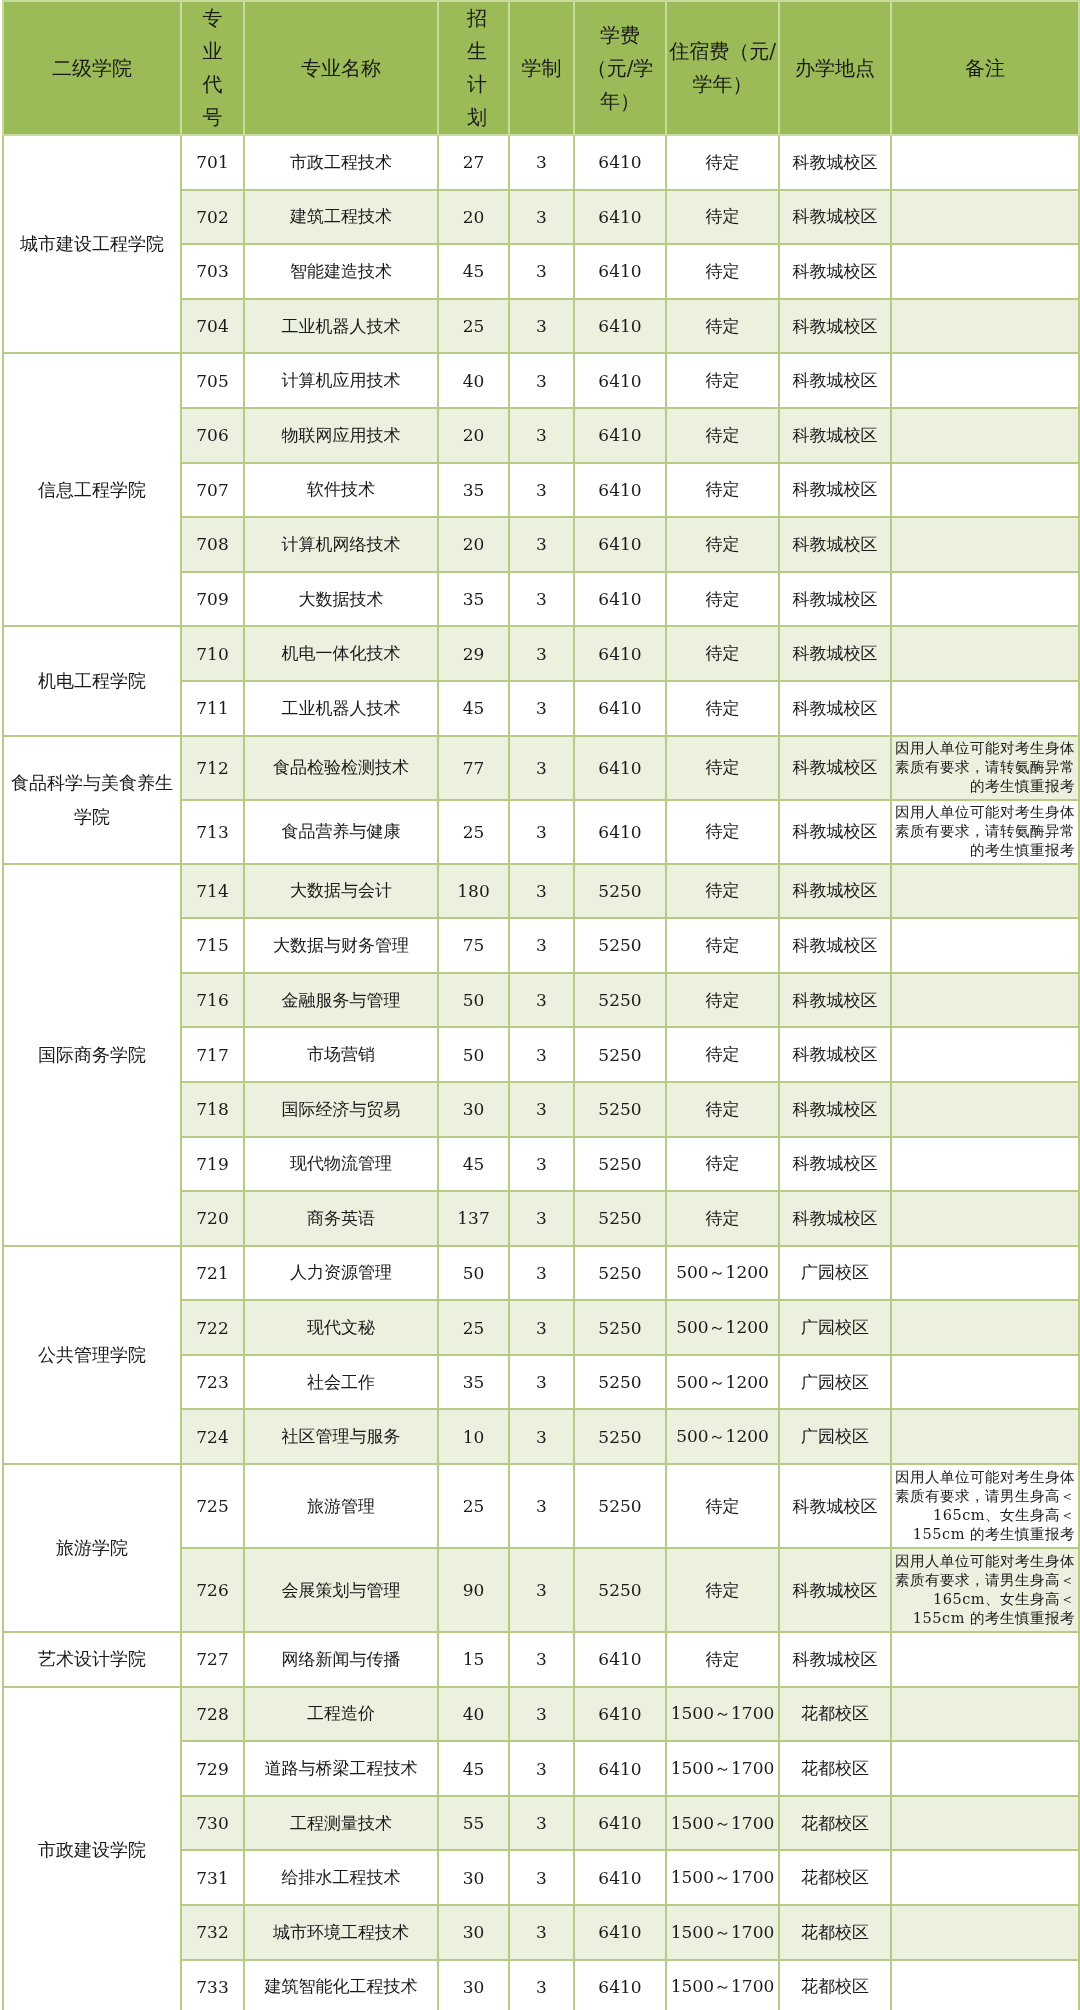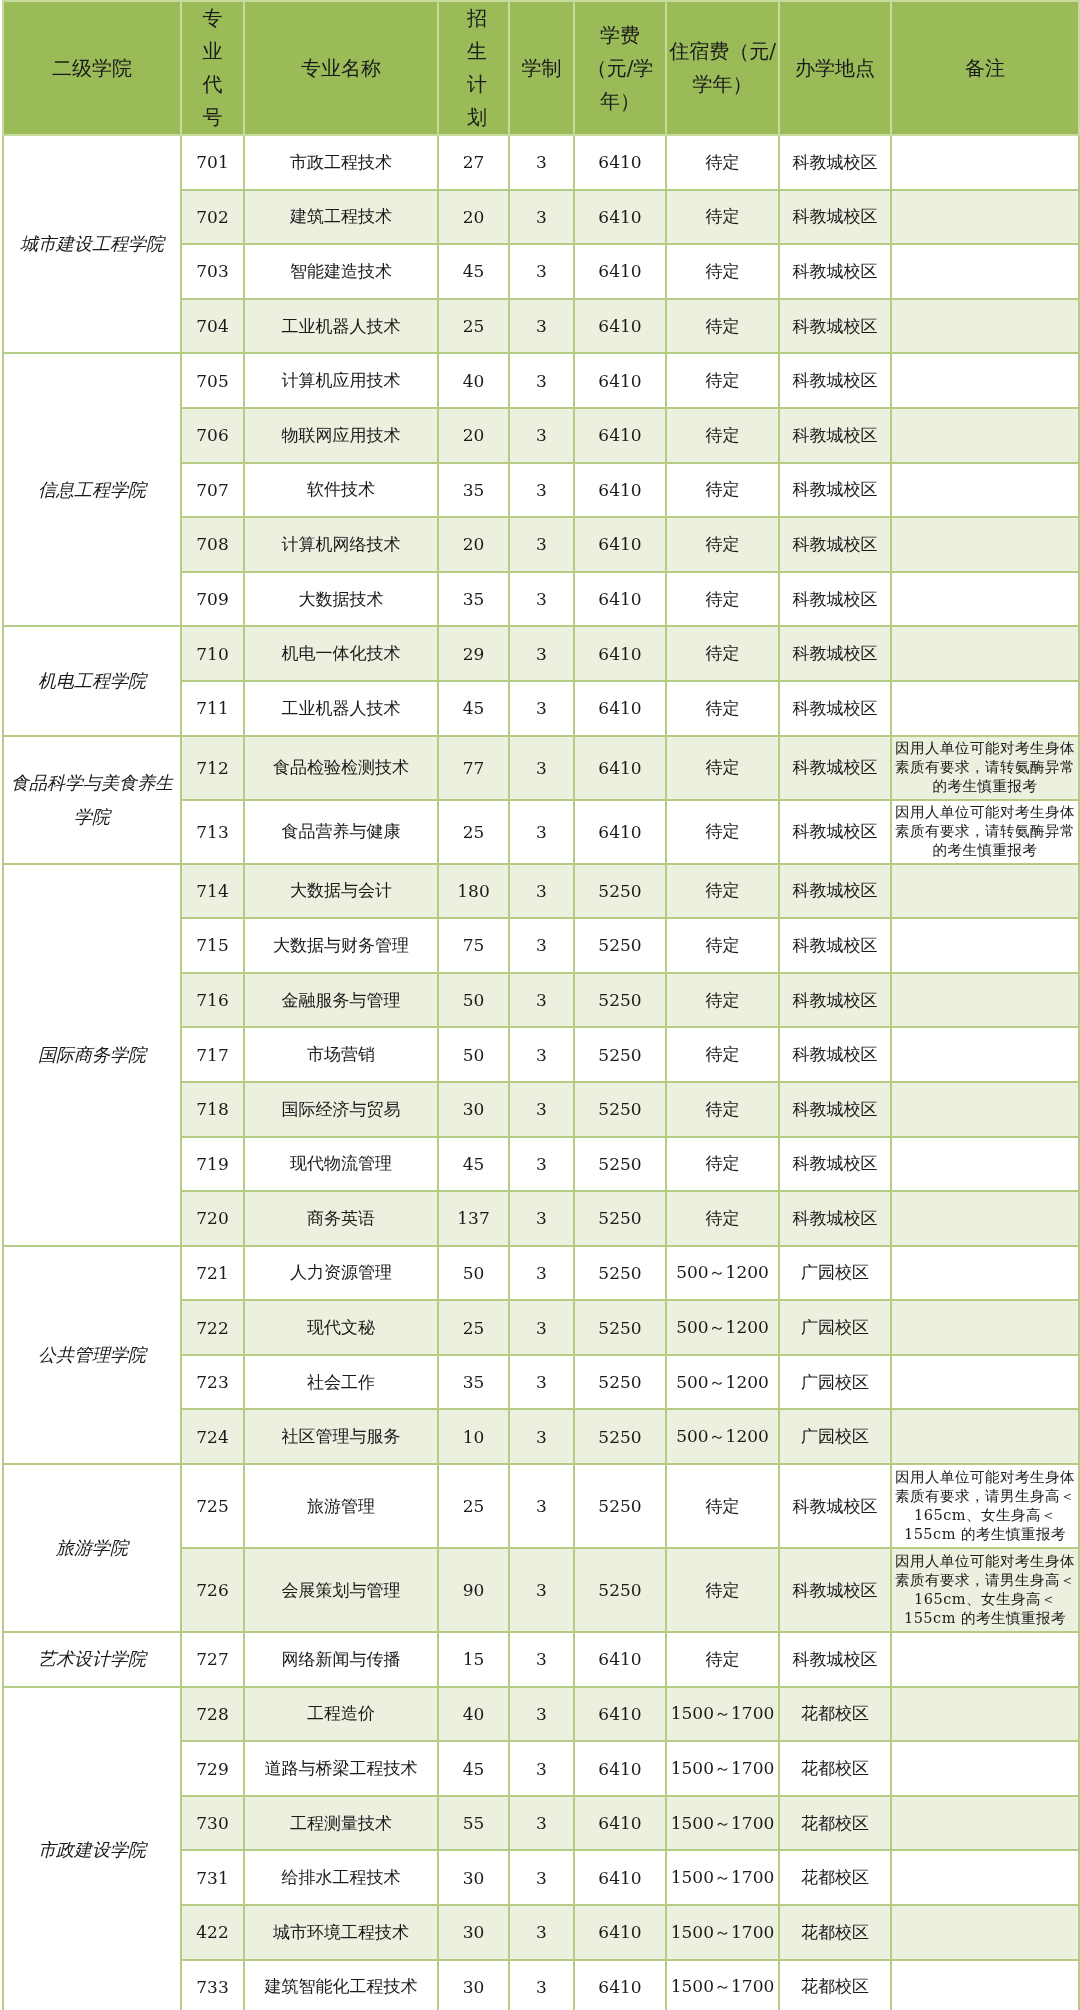--- a/index.html
+++ b/index.html
@@ -4,22 +4,22 @@
 <style>
   html, body { margin:0; padding:0; background:#ffffff; }
   body { width:1080px; height:2010px; overflow:hidden; font-family:"DejaVu Serif","Liberation Serif",serif; color:#1a1a1a; }
   table { border-collapse:collapse; table-layout:fixed; width:1076px; margin-left:2px; }
   td, th { border:2px solid #b6cc84; text-align:center; vertical-align:middle; padding:0; font-size:17px; font-weight:normal; }
   thead th { background:#9bbb59; color:#1a1a1a; font-size:20px; line-height:33px; height:80px; border-color:#c9da9f; }
   tr.row { height:54.6px; }
   tr.row.tall { height:64px; }
   tr.row.xtall { height:84px; }
   tr.row.alt td.c { background:#ebf1de; }
-  td.college { background:#ffffff; font-size:18px; line-height:34px; padding:0 6px;font-style:italic; }
-  td.note { text-align:center; font-size:14.5px; line-height:19px; padding:0 3px; letter-spacing:0.5px; }
+  td.college { background:#ffffff; font-size:18px; line-height:34px; padding:0 6px; }
+  td.note { text-align:right; font-size:14.5px; line-height:19px; padding:0 3px; letter-spacing:0.5px; }
   tfoot td { background:#9bbb59; height:42px; font-size:20px; border-color:#c9da9f; }
 </style>
 </head>
 <body>
 
 <table>
   <colgroup>
     <col style="width:178px">
       <col style="width:63px">
       <col style="width:194px">
@@ -357,21 +357,21 @@
         <td class="c">731</td>
         <td class="c">给排水工程技术</td>
         <td class="c">30</td>
         <td class="c">3</td>
         <td class="c">6410</td>
         <td class="c">1500～1700</td>
         <td class="c">花都校区</td>
         <td class="c note"></td>
       </tr>
       <tr class="row alt">
-        <td class="c">422</td>
+        <td class="c">732</td>
         <td class="c">城市环境工程技术</td>
         <td class="c">30</td>
         <td class="c">3</td>
         <td class="c">6410</td>
         <td class="c">1500～1700</td>
         <td class="c">花都校区</td>
         <td class="c note"></td>
       </tr>
       <tr class="row">
         <td class="c">733</td>

